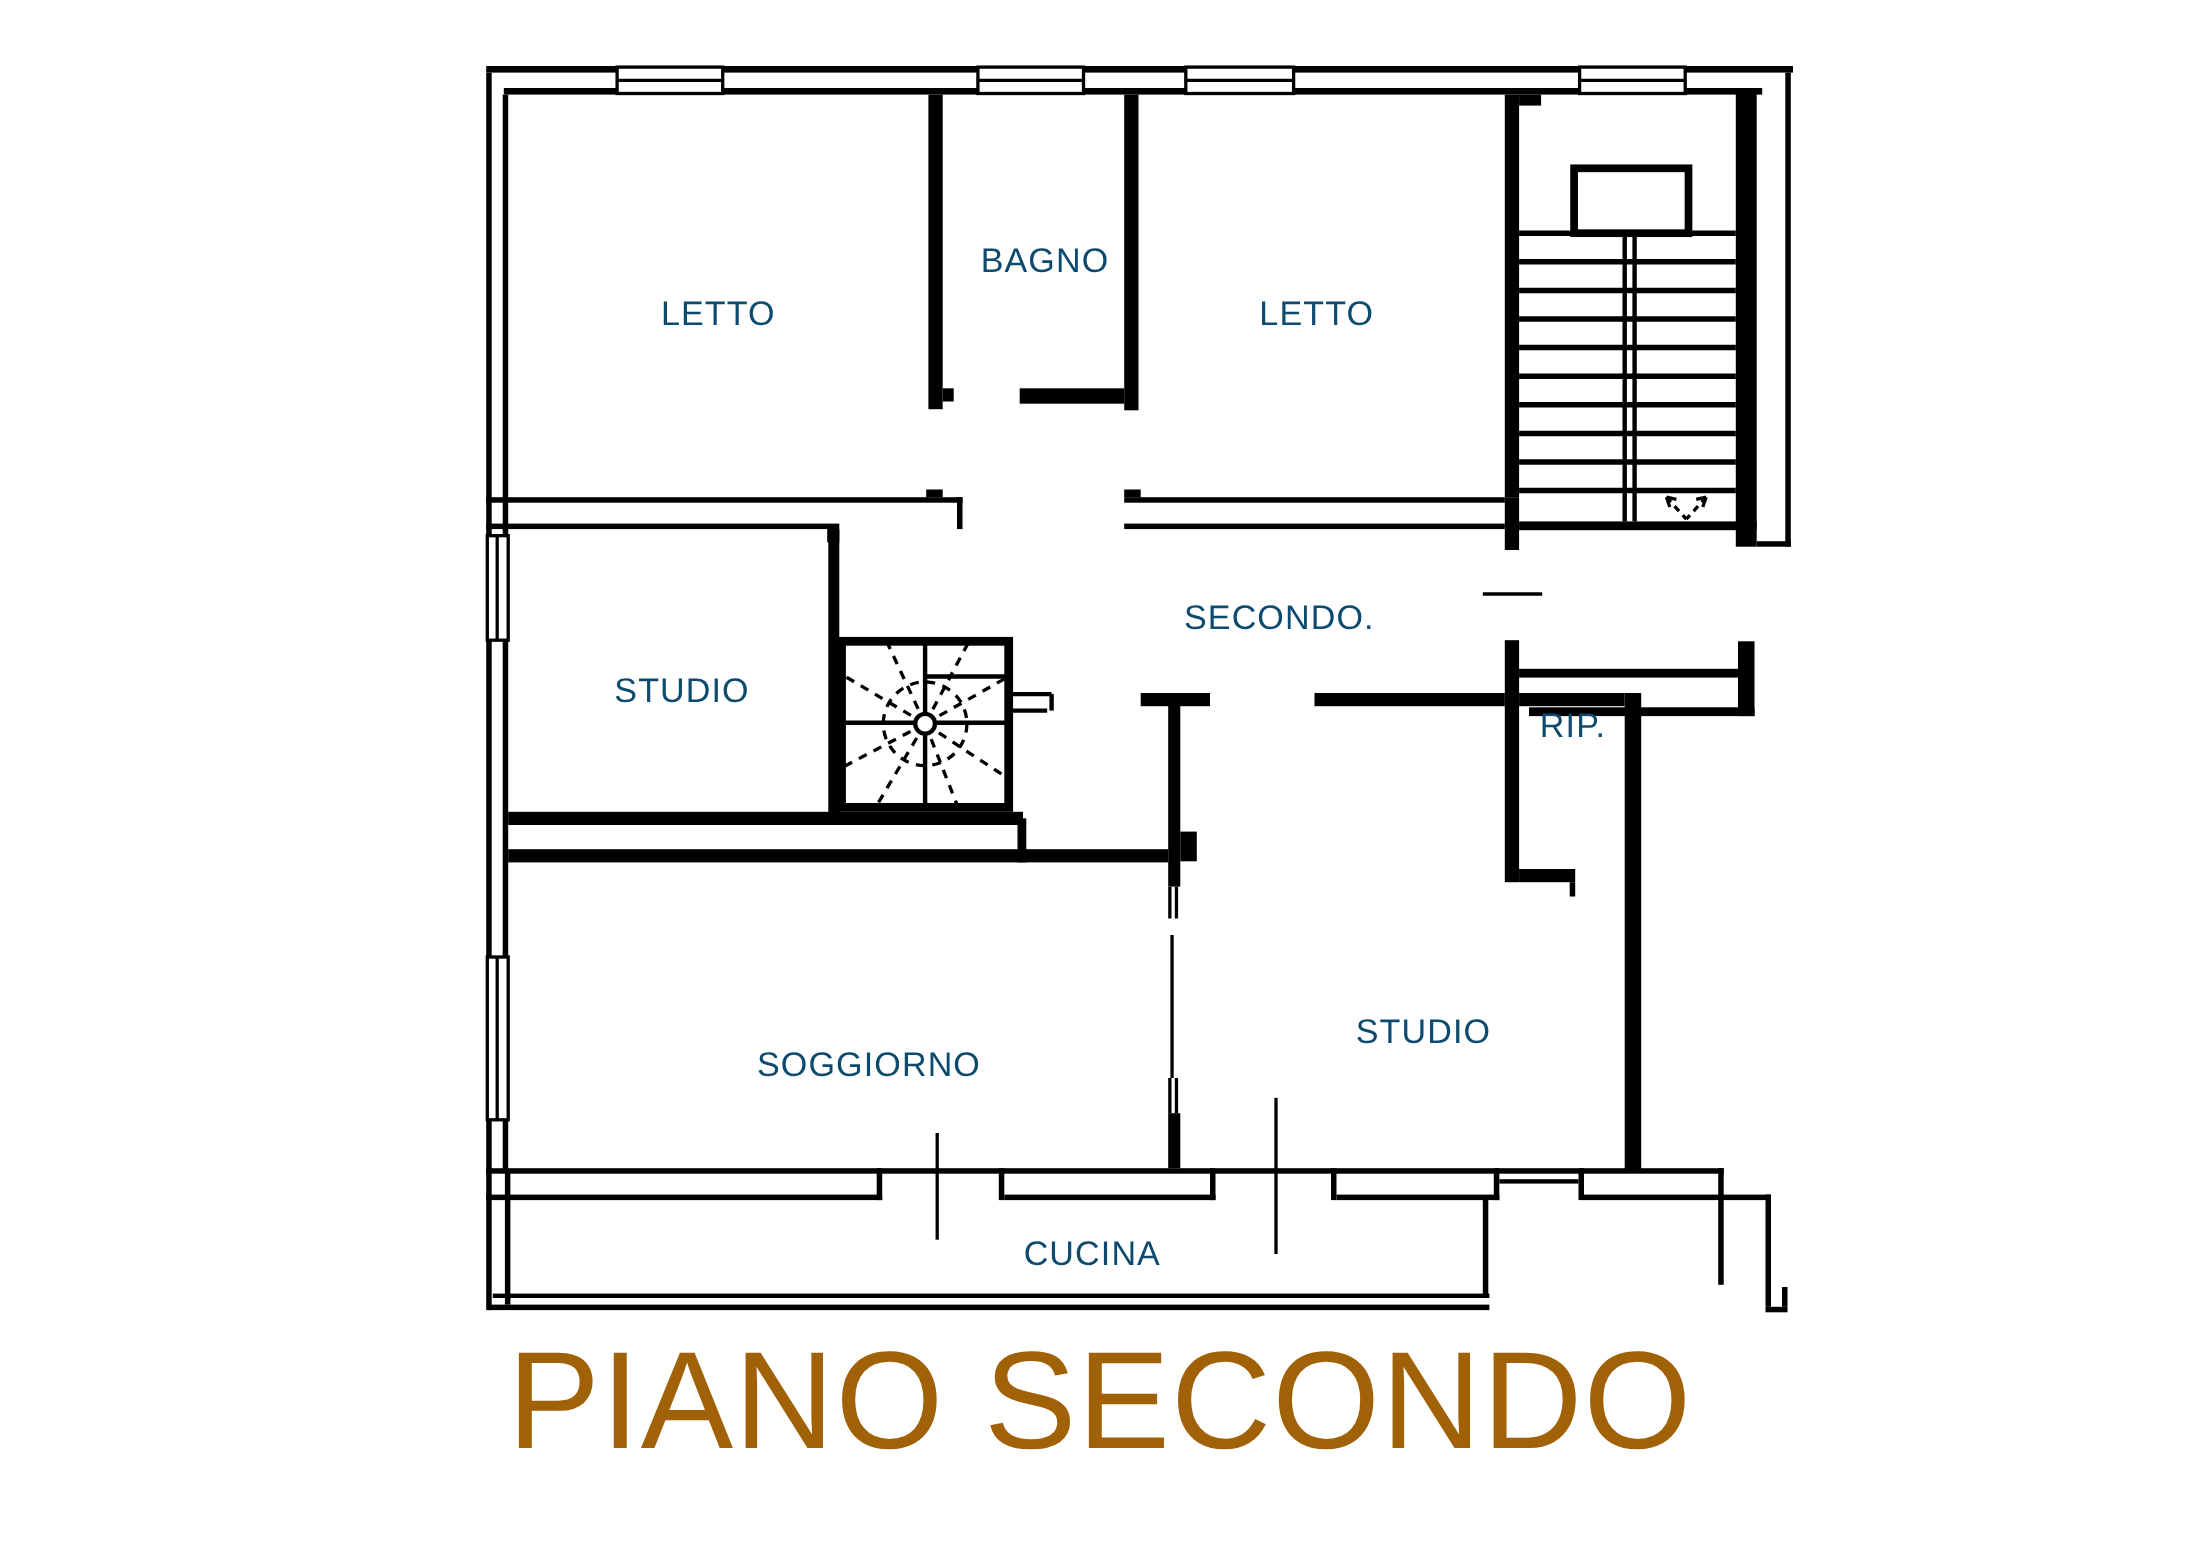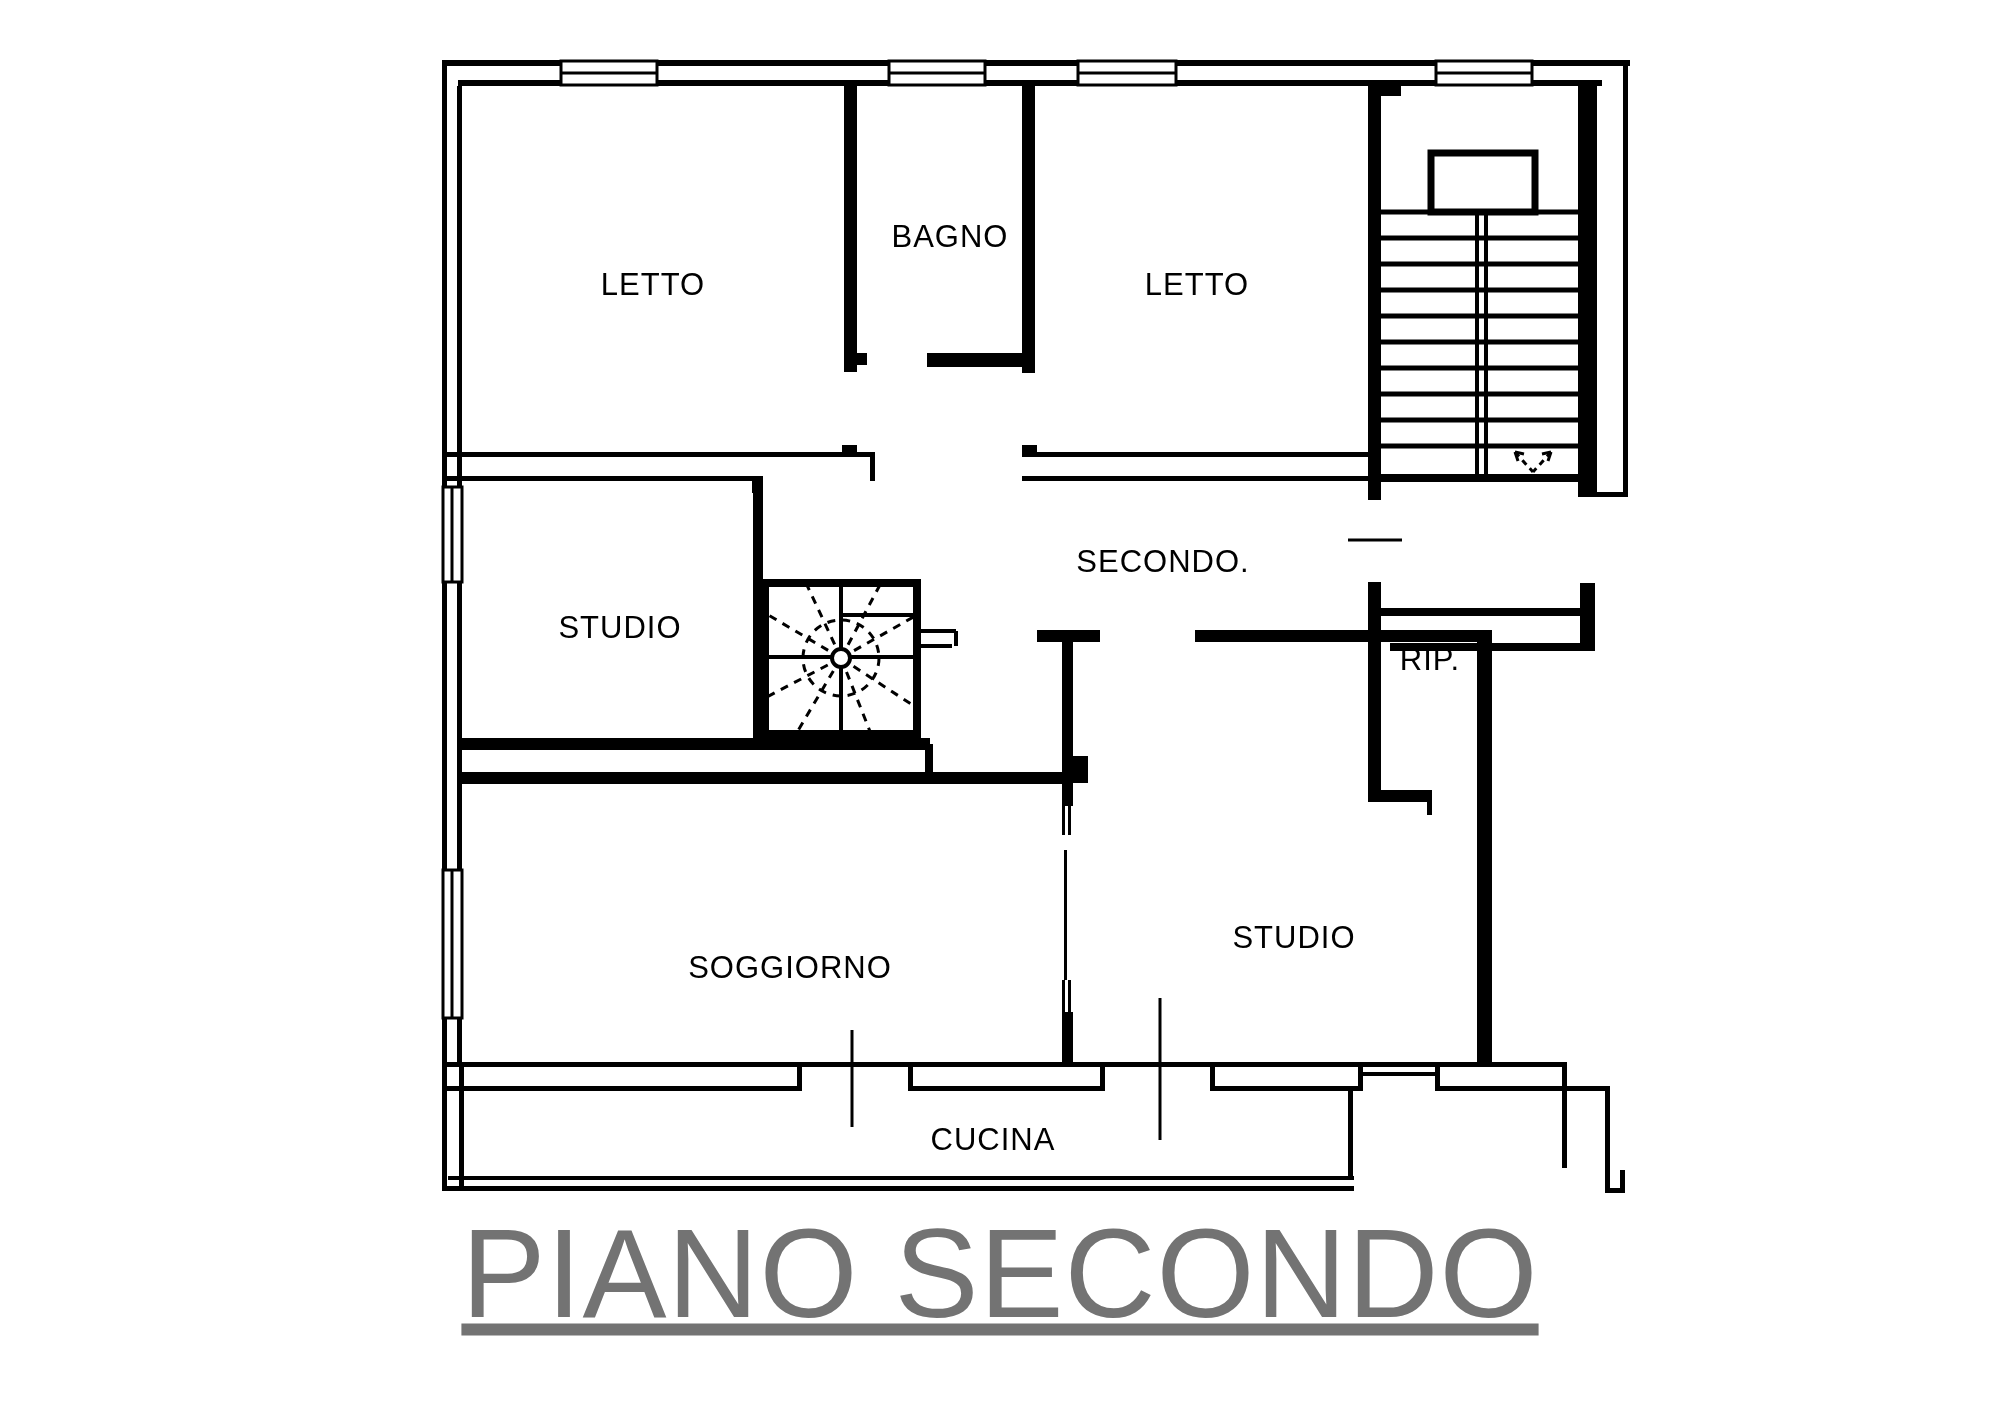--- a/index.html
+++ b/index.html
@@ -1,22 +1,22 @@
 <!DOCTYPE html>
 <html><head>
 <meta charset="utf-8">
 <style>
   html,body{margin:0;padding:0;background:#ffffff;}
   .page{position:relative;width:2000px;height:1413px;background:#fff;overflow:hidden;
         font-family:"Liberation Sans",sans-serif;}
   .plan-svg{position:absolute;left:0;top:0;}
-  .room-label{position:absolute;transform:translate(-50%,-50%);color:#000000;
+  .room-label{position:absolute;transform:translate(-50%,-50%);color:#0c4a6e;
               font-size:31px;letter-spacing:1px;white-space:nowrap;}
-  .floor-title{position:absolute;transform:translate(-50%,-50%);color:#737373;
-               font-size:126px;letter-spacing:1px;white-space:nowrap;text-decoration:underline;}
+  .floor-title{position:absolute;transform:translate(-50%,-50%);color:#a16207;
+               font-size:126px;letter-spacing:1px;white-space:nowrap;}
 </style>
 </head>
 <body>
 
 <div class="page">
 
   <svg class="plan-svg" width="2000" height="1413" viewBox="0 0 2000 1413">
 
     <g fill="#000">
       <rect x="442" y="60" width="1188" height="6"></rect>

